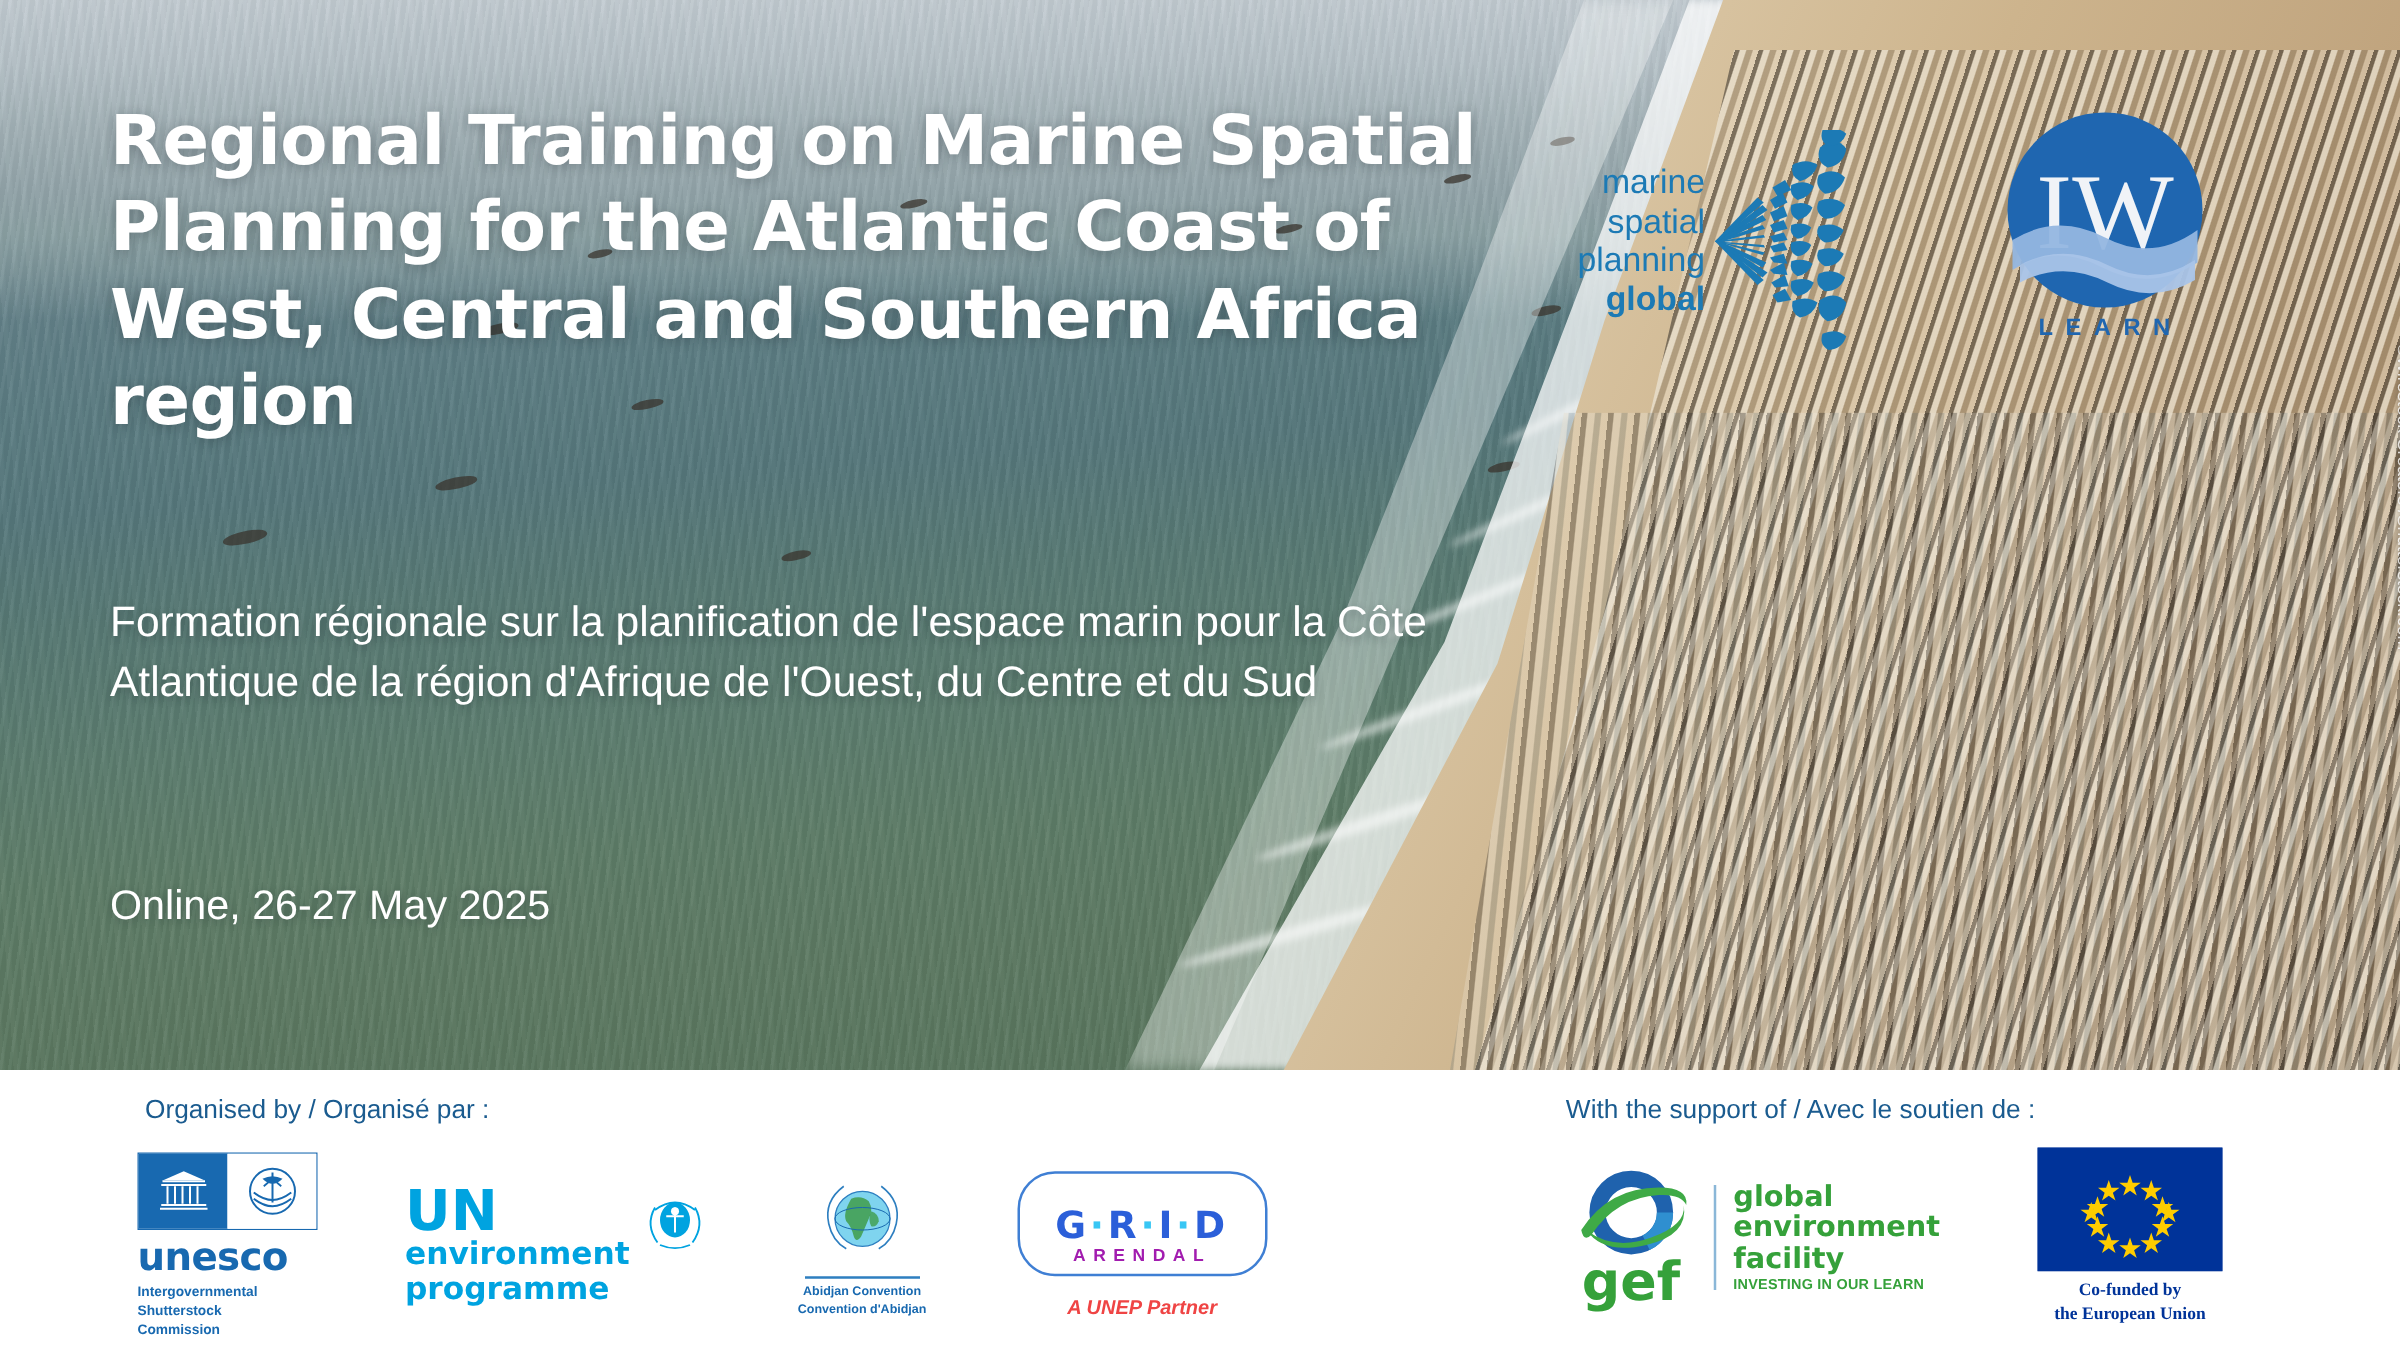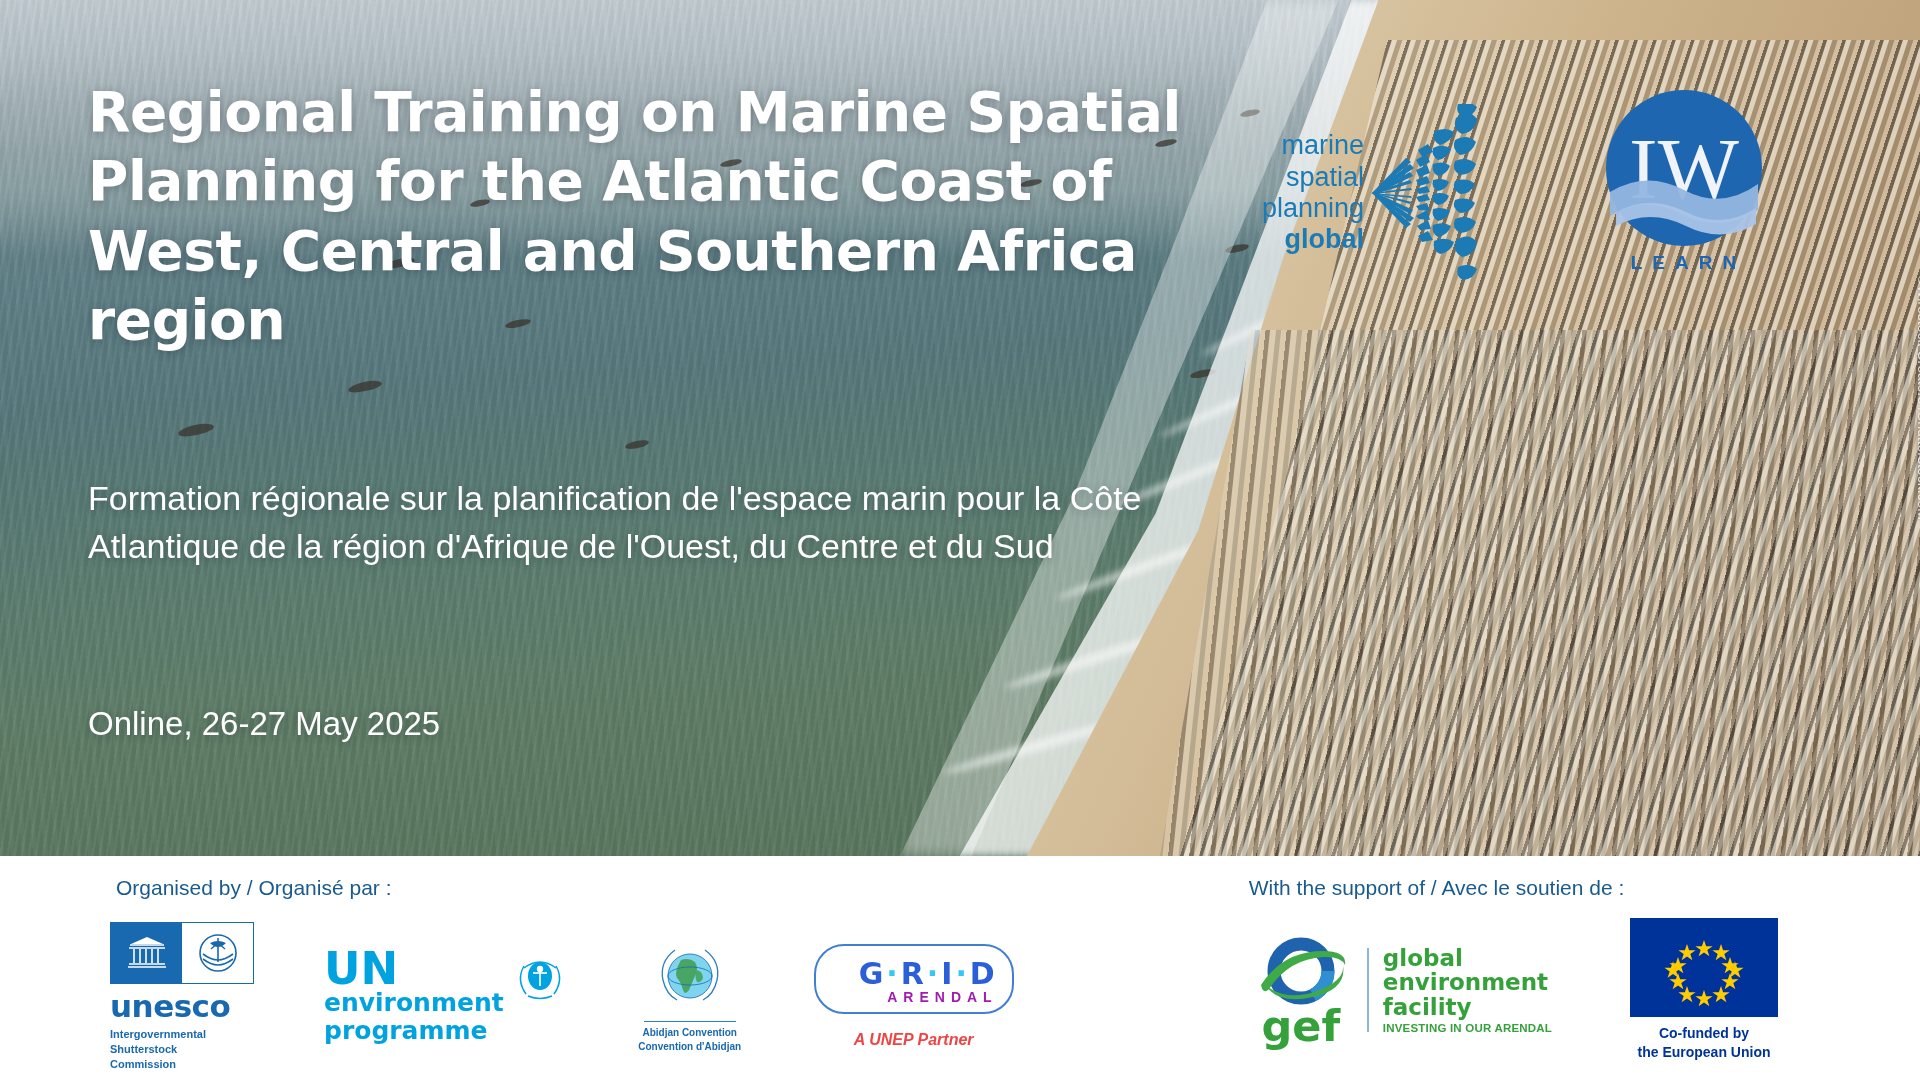--- a/index.html
+++ b/index.html
@@ -153,36 +153,36 @@
   .unep-text .un{ color:#00a3e0; font-weight:700; font-size:45px; line-height:.92; font-family:"DejaVu Sans",sans-serif;}
   .unep-text .ep{ color:#00a3e0; font-weight:700; font-size:25px; line-height:1.12; font-family:"DejaVu Sans",sans-serif;}
 
   
   .abidjan{ text-align:center; width:120px; }
   .abidjan-line{ width:92px; height:1.5px; background:#2e7fc0; margin:5px auto 4px; }
   .abidjan-text{ color:#1869b0; font-size:10px; font-weight:700; line-height:1.4; }
 
   
   .grid-arendal{ text-align:center; width:200px; }
-  .ga-box{ border:2.5px solid #3f7fd4; border-radius:30px; padding:10px 14px 7px;text-align:right; }
+  .ga-box{ border:2.5px solid #3f7fd4; border-radius:30px; padding:24px 14px 7px; }
   .ga-grid{ color:#2b5fd9; font-weight:700; font-size:30px; letter-spacing:3px; font-family:"DejaVu Sans",sans-serif; }
   .ga-grid .sep{ color:#38c6f4; }
   .ga-arendal{ color:#a21caf; font-weight:700; font-size:14px; letter-spacing:6px; margin-top:-2px; }
   .ga-partner{ color:#ef4444; font-weight:700; font-style:italic; font-size:16px; margin-top:17px; }
 
   
   .gef{ display:flex; align-items:center; gap:14px; }
   .gef-mark{ width:104px; text-align:center; }
   .gef-word{ color:#35a13a; font-weight:700; font-size:43px; line-height:.8; margin-top:-6px; font-family:"DejaVu Sans",sans-serif; }
   .gef-divider{ width:2px; height:84px; background:#8ab7d8; }
   .gef-text .l{ color:#35a13a; font-weight:700; font-size:23px; line-height:1.06; font-family:"DejaVu Sans",sans-serif;}
   .gef-tag{ color:#35a13a; font-weight:700; font-size:11.5px; letter-spacing:.2px; margin-top:3px; }
 
   
-  .eu{ text-align:center; width:160px; }
+  .eu{ text-align:center; width:160px;font-family:Liberation Serif, serif; }
   .eu-flag{ width:148px; height:99px; background:#003399; position:relative; margin:0 auto; }
   .eu-cap{ color:#003399; font-weight:700; font-size:14px; line-height:1.35; margin-top:7px; }
 </style>
 </head>
 <body>
 
 <div class="banner">
 
   <div class="hero">
     <div class="sea-texture"></div>
@@ -409,21 +409,21 @@
               <path d="M6,48 q22,-34 62,-34 q24,0 22,14 q-4,-9 -22,-8 q-34,2 -54,32 q-6,6 -8,-4z" fill="#3faa46"></path>
               <path d="M88,28 q2,16 -26,26 q-30,11 -52,-6 q14,20 48,12 q34,-8 30,-32z" fill="#3faa46"></path>
             </svg>
             <div class="gef-word">gef</div>
           </div>
           <div class="gef-divider"></div>
           <div class="gef-text">
             <div class="l">global</div>
             <div class="l">environment</div>
             <div class="l">facility</div>
-            <div class="gef-tag">INVESTING IN OUR ARENDAL</div>
+            <div class="gef-tag">INVESTING IN OUR LEARN</div>
           </div>
         </div>
 
         <div class="eu">
           <div class="eu-flag">
             <svg width="148" height="99" viewBox="0 0 148 99">
               <rect width="148" height="99" fill="#003399"></rect>
               <g fill="#ffcc00">
                 <polygon points="74,22 76.1,28.2 82.6,28.2 77.3,32.1 79.4,38.3 74,34.5 68.6,38.3 70.7,32.1 65.4,28.2 71.9,28.2"></polygon>
                 <polygon points="91,26.5 93.1,32.7 99.6,32.7 94.3,36.6 96.4,42.8 91,39 85.6,42.8 87.7,36.6 82.4,32.7 88.9,32.7" transform="translate(0,-0.5)"></polygon>

